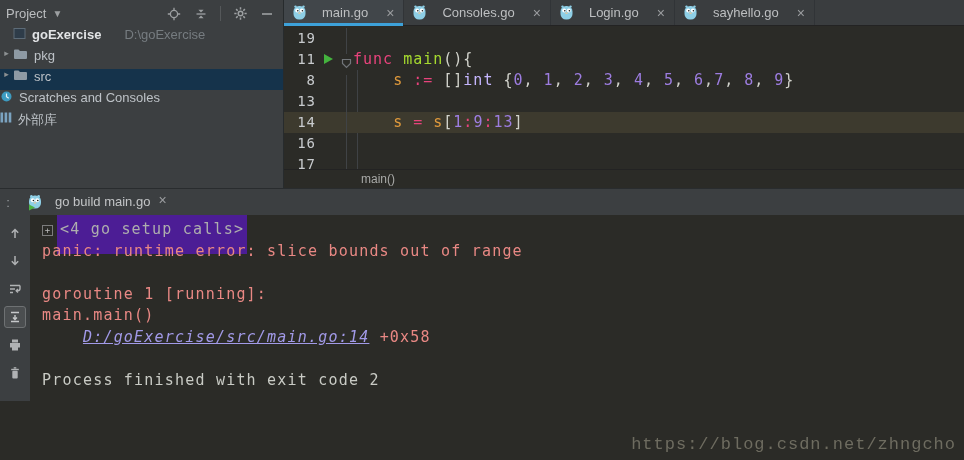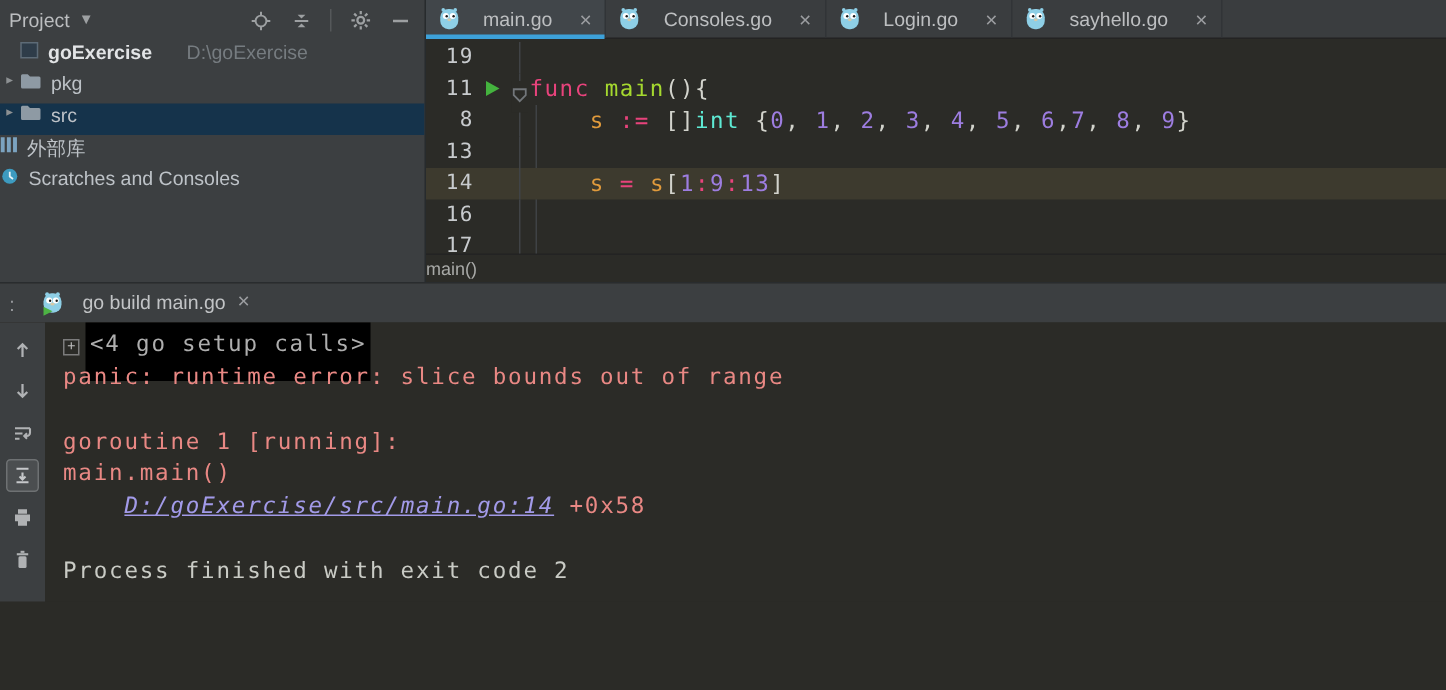--- a/index.html
+++ b/index.html
@@ -32,39 +32,39 @@
   .code-row{display:flex;height:21px;line-height:21px;position:relative}
   .code-row.current{background:#3d3a2e}
   .lnum{flex:0 0 32px;text-align:right;color:#c8cbce;font-size:14px}
   .gslot{flex:0 0 31px;position:relative;border-right:1px solid #404346}
   .run-play{position:absolute;left:8px;top:5px;width:0;height:0;border-left:9px solid #44b33e;border-top:5.5px solid transparent;border-bottom:5.5px solid transparent}
   .fold{position:absolute;right:-6px;top:5px;z-index:2;background:#2b2b27}
   .codetxt{white-space:pre;padding-left:6px}
   .tok-kw{color:#e8437c}.tok-op{color:#e8437c}
   .tok-fn{color:#a5d92f}
   .tok-var{color:#e09a3c}
-  .tok-type{color:#5eead4}
+  .tok-type{color:#c4b5fd}
   .tok-num{color:#9d7de0}
   .tok-pl{color:#d2d3cc}.tok-pkg{color:#d2d3cc}
   .tok-call{color:#42abd8}
   .indent-guide{position:absolute;left:73px;top:44px;width:1px;height:152px;background:#3f4245}
-  .breadcrumb{height:19px;flex:0 0 19px;background:#2b2b27;border-top:1px solid #232323;color:#a8a9a7;font-size:12px;display:flex;align-items:center;}
+  .breadcrumb{height:19px;flex:0 0 19px;background:#2b2b27;border-top:1px solid #232323;color:#a8a9a7;font-size:12px;display:flex;align-items:center;padding-left:77px}
   
   .bottom{height:213px;display:flex;flex-direction:column;border-top:1px solid #292c2e}
   .console-tabrow{height:26px;flex:0 0 26px;background:#3c3f41;display:flex;align-items:center;gap:6px;color:#c2c4c6}
   .stripe-label{width:16px;text-align:center;color:#9a9ca0}
   .ctab{display:flex;align-items:flex-start;gap:6px;padding:0 6px}
   .console-body{flex:1;display:flex;background:#2b2b27;position:relative}
   .console-toolbar{width:30px;background:#3c3f41;display:flex;flex-direction:column;align-items:center;padding-top:7px;gap:6px;flex:0 0 30px}
   .cbtn{width:22px;height:22px;display:flex;align-items:center;justify-content:center;border-radius:3px;border:1px solid transparent}
   .cbtn.selected{background:#4b4e50;border-color:#6e7173}
   .console-content{flex:1;font-family:"DejaVu Sans Mono",monospace;font-size:15px;letter-spacing:1.2px;padding:4px 0 0 12px;white-space:pre;overflow:hidden}
   .cline{height:21.5px;line-height:21.5px;color:#c9cbc5}
   .cline.err{color:#e98884}
-  .badge{background:#000000;color:#aeaeae;padding:16px 3px}
+  .badge{background:#4c1d95;color:#aeaeae;padding:16px 3px}
   .expand-box{display:inline-block;width:11px;height:11px;border:1px solid #7c7c7c;color:#bdbdbd;font-size:9px;line-height:9px;text-align:center;margin-right:4px;vertical-align:1px;letter-spacing:0}
   .trace-link{color:#a29ae8;font-style:italic;text-decoration:underline}
   .suffix{color:#e98884}
   .watermark{position:absolute;right:8px;bottom:6px;font-family:"Liberation Mono",monospace;font-size:17px;color:#6e6c60;letter-spacing:1px}
 </style>
 </head>
 <body>
 
 <div class="app">
   <div class="top">
@@ -125,36 +125,36 @@
             <span class="chev">▸</span>
             <span class="ticon">
               <svg width="15" height="12" viewBox="0 0 15 12">
                 <path d="M1 2.5 Q1 1.5 2 1.5 H5.5 L7 3 H13 Q14 3 14 4 V10 Q14 11 13 11 H2 Q1 11 1 10 Z" fill="#8e9aa4"></path>
               </svg>
             </span>
             <span>src</span>
           </div>
           <div class="tree-row">
             <span class="ticon">
+              <svg width="13" height="13" viewBox="0 0 13 13">
+                <circle cx="6.5" cy="6.5" r="5" fill="#3d9bc0"></circle>
+                <path d="M6.5 3.5v3.2l2.2 1.6" fill="none" stroke="#e8f4f8" stroke-width="1.2"></path>
+              </svg>
+            </span>
+            <span>Scratches and Consoles</span>
+          </div>
+          <div class="tree-row">
+            <span class="ticon">
               <svg width="12" height="13" viewBox="0 0 12 13">
                 <rect x="0.5" y="1.5" width="2.6" height="10" fill="#7ba3c0"></rect>
                 <rect x="4.6" y="1.5" width="2.6" height="10" fill="#7ba3c0"></rect>
                 <rect x="8.7" y="1.5" width="2.6" height="10" fill="#7ba3c0"></rect>
               </svg>
             </span>
             <span>外部库</span>
-          </div>
-          <div class="tree-row">
-            <span class="ticon">
-              <svg width="13" height="13" viewBox="0 0 13 13">
-                <circle cx="6.5" cy="6.5" r="5" fill="#3d9bc0"></circle>
-                <path d="M6.5 3.5v3.2l2.2 1.6" fill="none" stroke="#e8f4f8" stroke-width="1.2"></path>
-              </svg>
-            </span>
-            <span>Scratches and Consoles</span>
           </div>
         </div>
     </aside>
 
     <div class="editor">
       <div class="tabbar" id="tabbar">
           <div class="tab active">
             <span class="ticon" style="margin-right: 0px;">
               <svg width="13" height="15" viewBox="0 0 13 15">
                 <rect x="0.5" y="1" width="12" height="13.5" rx="5.5" fill="#8ecfe6"></rect>
@@ -331,13 +331,14 @@
               <rect x="5.7" y="1.2" width="2.6" height="1.4" fill="#b0b2b4"></rect>
               <rect x="3.2" y="2.8" width="7.6" height="1.4" fill="#b0b2b4"></rect>
               <rect x="4.3" y="4.8" width="5.4" height="7.8" rx="1" fill="#b0b2b4"></rect>
             </svg>
         </span>
       </div>
       <div class="console-content" id="console"><div class="cline"><span class="expand-box">+</span><span class="badge">&lt;4 go setup calls&gt;</span></div><div class="cline err">panic: runtime error: slice bounds out of range</div><div class="cline">&nbsp;</div><div class="cline err">goroutine 1 [running]:</div><div class="cline err">main.main()</div><div class="cline">    <span class="trace-link">D:/goExercise/src/main.go:14</span><span class="suffix"> +0x58</span></div><div class="cline">&nbsp;</div><div class="cline">Process finished with exit code 2</div></div>
     </div>
   </div>
 
+  <div class="watermark">https://blog.csdn.net/zhngcho</div>
 </div>
 
 </body></html>

